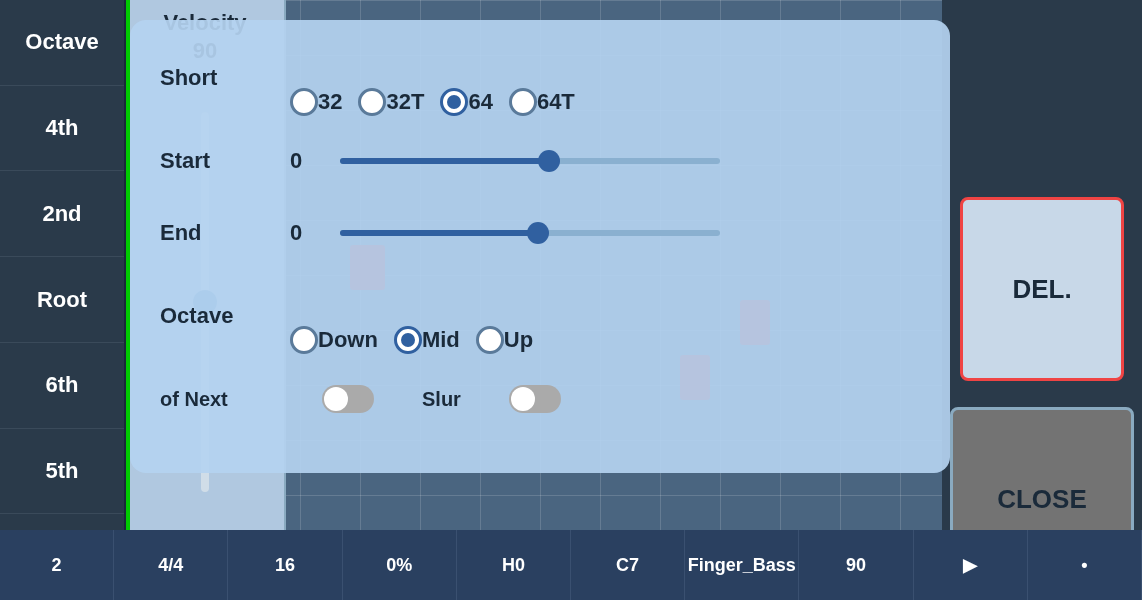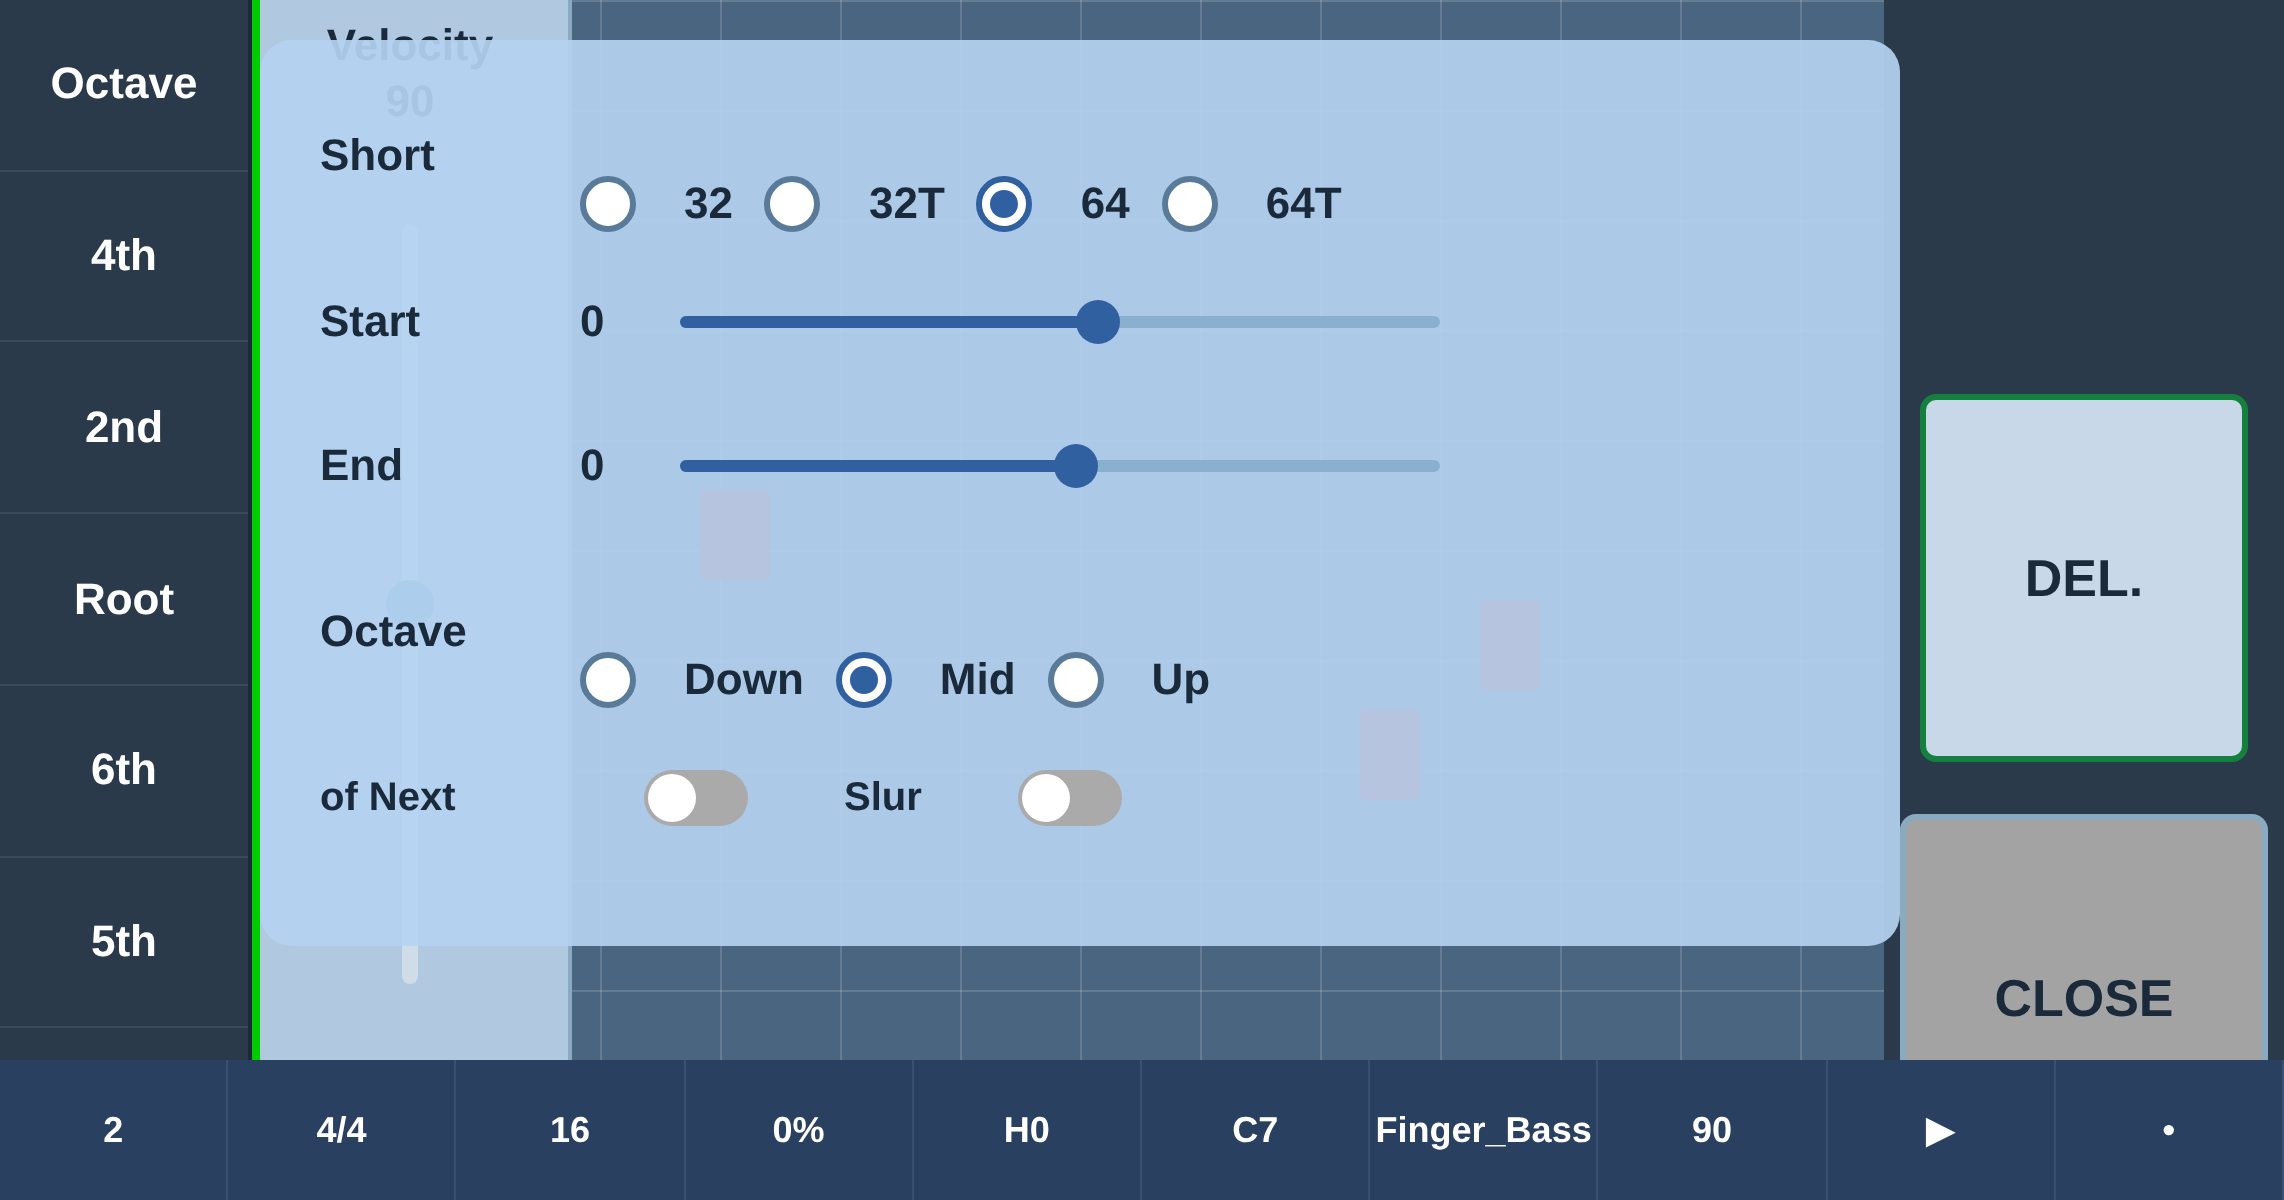--- a/index.html
+++ b/index.html
@@ -131,35 +131,35 @@
       display: flex;
       flex-direction: column;
     }
 
     .del-button {
       flex: 1;
       display: flex;
       align-items: center;
       justify-content: center;
       background: #c8d8e8;
-      border: 3px solid #15803d;
+      border: 3px solid #ef4444;
       border-radius: 8px;
       margin: 18px;
       font-size: 26px;
       font-weight: bold;
       color: #1a2a3a;
       cursor: pointer;
     }
 
     .close-button {
       flex: 1;
       display: flex;
       align-items: center;
       justify-content: center;
-      background: #a3a3a3;
+      background: #737373;
       border: 3px solid #8aaac0;
       border-radius: 8px;
       margin: 8px;
       font-size: 26px;
       font-weight: bold;
       color: #1a2a3a;
       cursor: pointer;
     }
 
     
@@ -215,21 +215,21 @@
 
     .radio-group {
       display: flex;
       align-items: center;
       gap: 16px;
     }
 
     .radio-option {
       display: flex;
       align-items: center;
-      gap: 24px;
+      gap: 0;
       cursor: pointer;
       margin-top: 48px;
     }
 
     .radio-circle {
       width: 28px;
       height: 28px;
       border-radius: 50%;
       border: 3px solid #5a7a9a;
       background: white;

